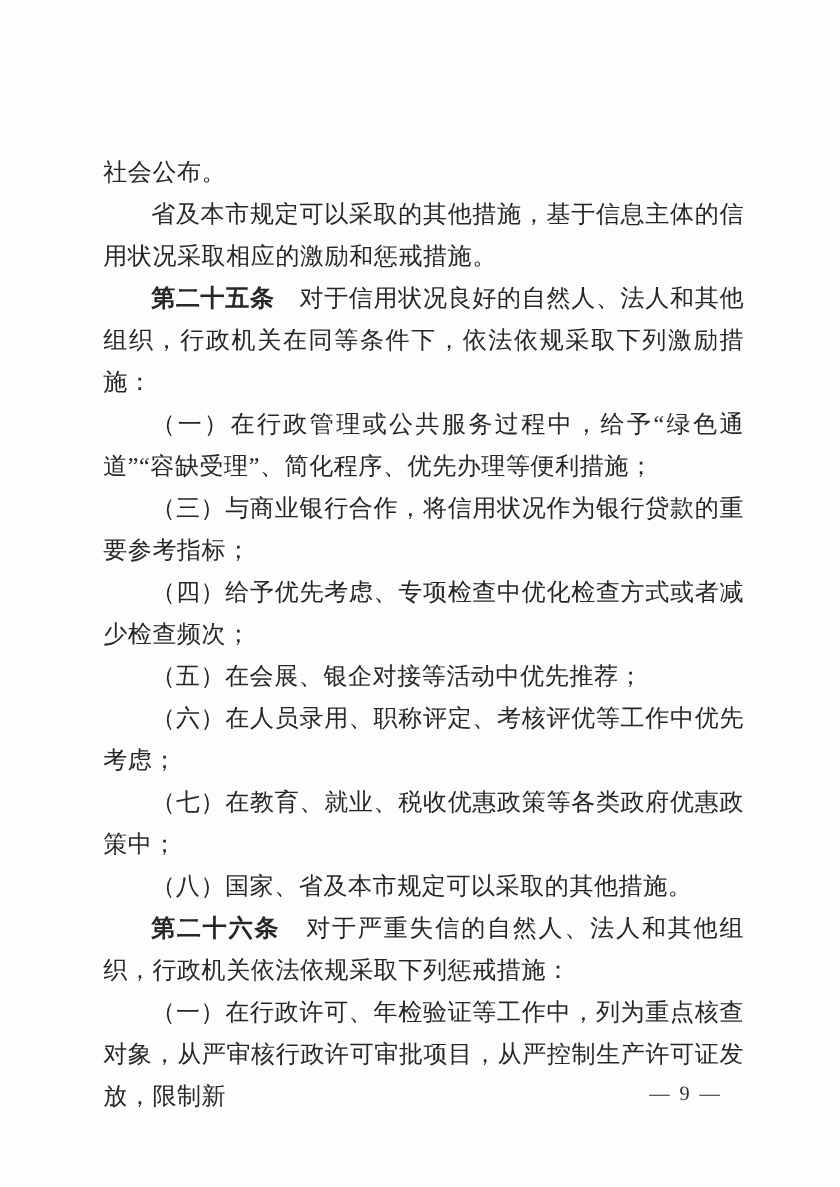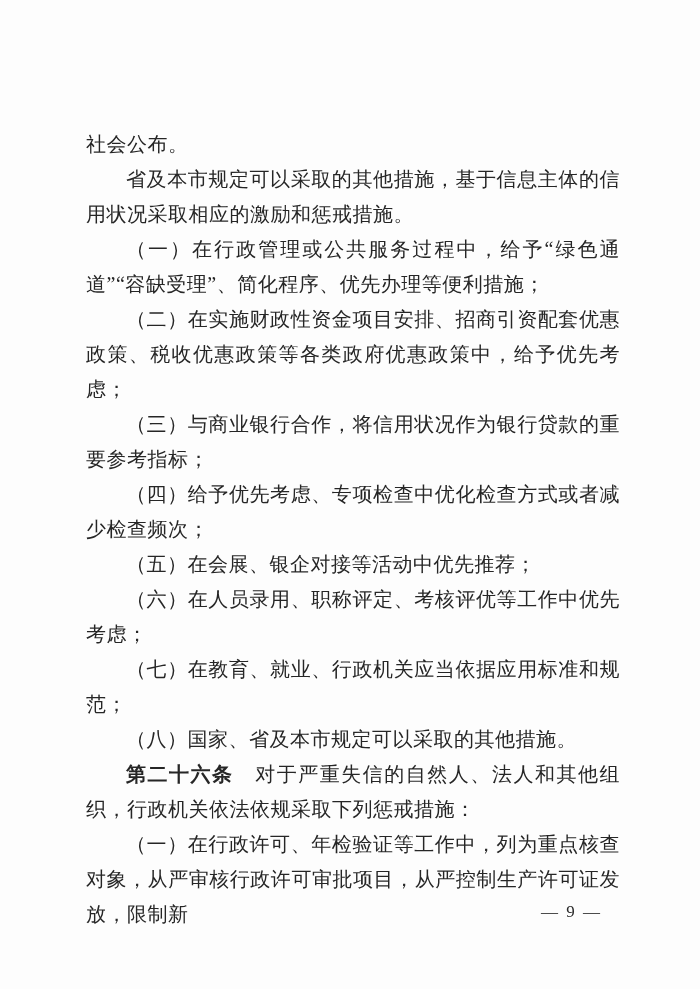--- a/index.html
+++ b/index.html
@@ -52,25 +52,25 @@
     white-space: nowrap;
   }
 </style>
 </head>
 <body>
 
 <div class="page">
   <div class="content">
       <p class="">社会公布。</p>
       <p class="indent">省及本市规定可以采取的其他措施，基于信息主体的信用状况采取相应的激励和惩戒措施。</p>
+      <p class="indent"><b>第二十五条</b>　对于信用状况良好的自然人、法人和其他组织，行政机关在同等条件下，依法依规采取下列激励措施：</p>
       <p class="indent">（一）在行政管理或公共服务过程中，给予“绿色通道”“容缺受理”、简化程序、优先办理等便利措施；</p>
-      <p class="indent">（二）在实施财政性资金项目安排、招商引资配套优惠政策、税收优惠政策等各类政府优惠政策中，给予优先考虑；</p>
       <p class="indent">（三）与商业银行合作，将信用状况作为银行贷款的重要参考指标；</p>
       <p class="indent">（四）给予优先考虑、专项检查中优化检查方式或者减少检查频次；</p>
       <p class="indent">（五）在会展、银企对接等活动中优先推荐；</p>
       <p class="indent">（六）在人员录用、职称评定、考核评优等工作中优先考虑；</p>
-      <p class="indent">（七）在教育、就业、行政机关应当依据应用标准和规范；</p>
+      <p class="indent">（七）在教育、就业、税收优惠政策等各类政府优惠政策中；</p>
       <p class="indent">（八）国家、省及本市规定可以采取的其他措施。</p>
       <p class="indent"><b>第二十六条</b>　对于严重失信的自然人、法人和其他组织，行政机关依法依规采取下列惩戒措施：</p>
       <p class="indent">（一）在行政许可、年检验证等工作中，列为重点核查对象，从严审核行政许可审批项目，从严控制生产许可证发放，限制新</p>
     </div>
   <div class="footer">— 9 —</div>
 </div>
 
 </body></html>

